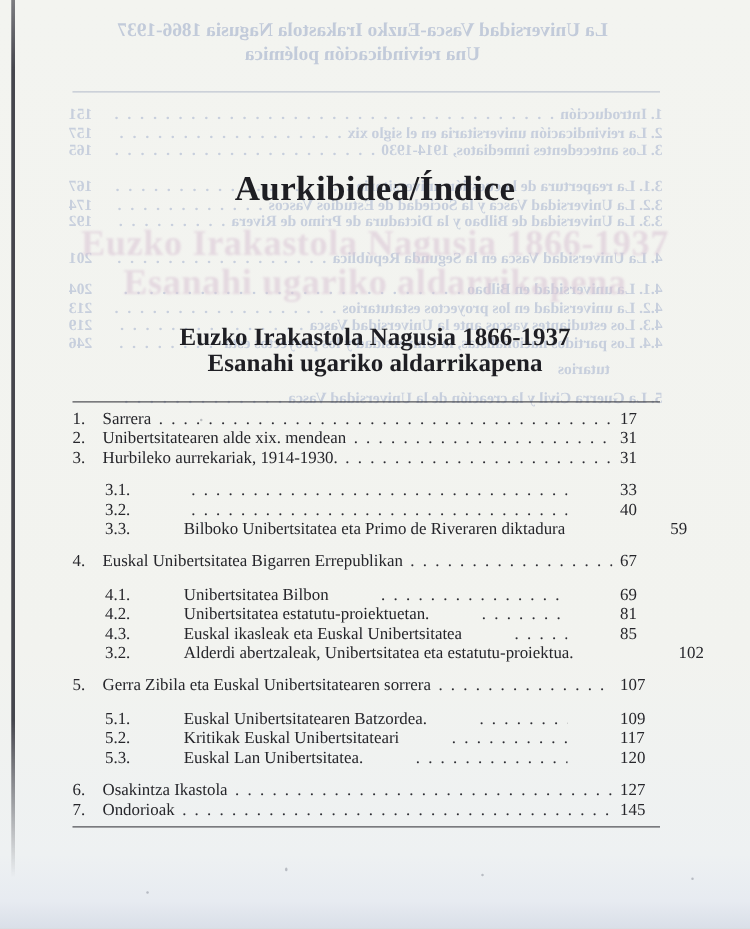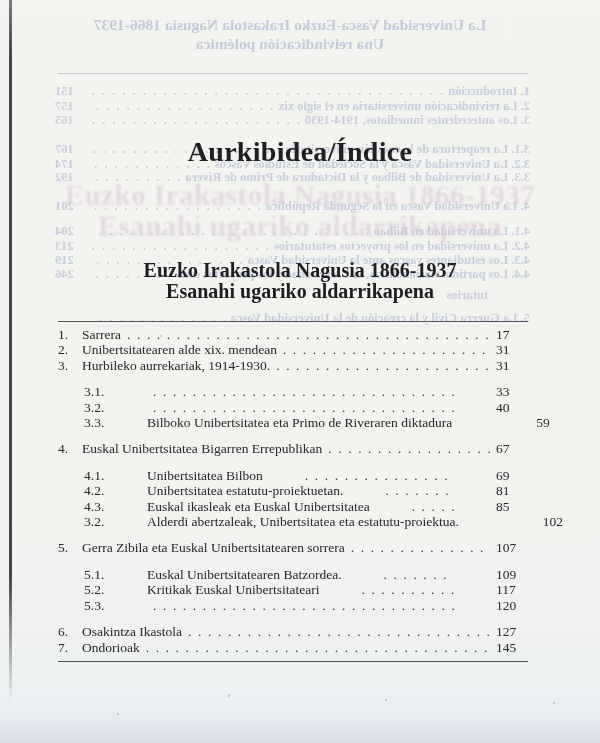--- a/index.html
+++ b/index.html
@@ -250,20 +250,21 @@
           <span class="pg">109</span>
         </div>
         <div class="toc-row sub">
           <span class="num">5.2.</span>
           <span class="t">Kritikak Euskal Unibertsitateari</span>
           <span class="lead">. . . . . . . . . . . . . . . . . . . . . . . . . . . . . . . . . . . . . . . . . . . . . . . . . . . . . . . . . . . . . . . . . . . . . . </span>
           <span class="pg">117</span>
         </div>
         <div class="toc-row sub">
           <span class="num">5.3.</span>
+          <span class="t">Euskal Lan Unibertsitatea.</span>
           <span class="lead">. . . . . . . . . . . . . . . . . . . . . . . . . . . . . . . . . . . . . . . . . . . . . . . . . . . . . . . . . . . . . . . . . . . . . . </span>
           <span class="pg">120</span>
         </div>
       </div>
       <div class="toc-group">
         <div class="toc-row">
           <span class="num">6.</span>
           <span class="t">Osakintza Ikastola</span>
           <span class="lead">. . . . . . . . . . . . . . . . . . . . . . . . . . . . . . . . . . . . . . . . . . . . . . . . . . . . . . . . . . . . . . . . . . . . . . </span>
           <span class="pg">127</span>

